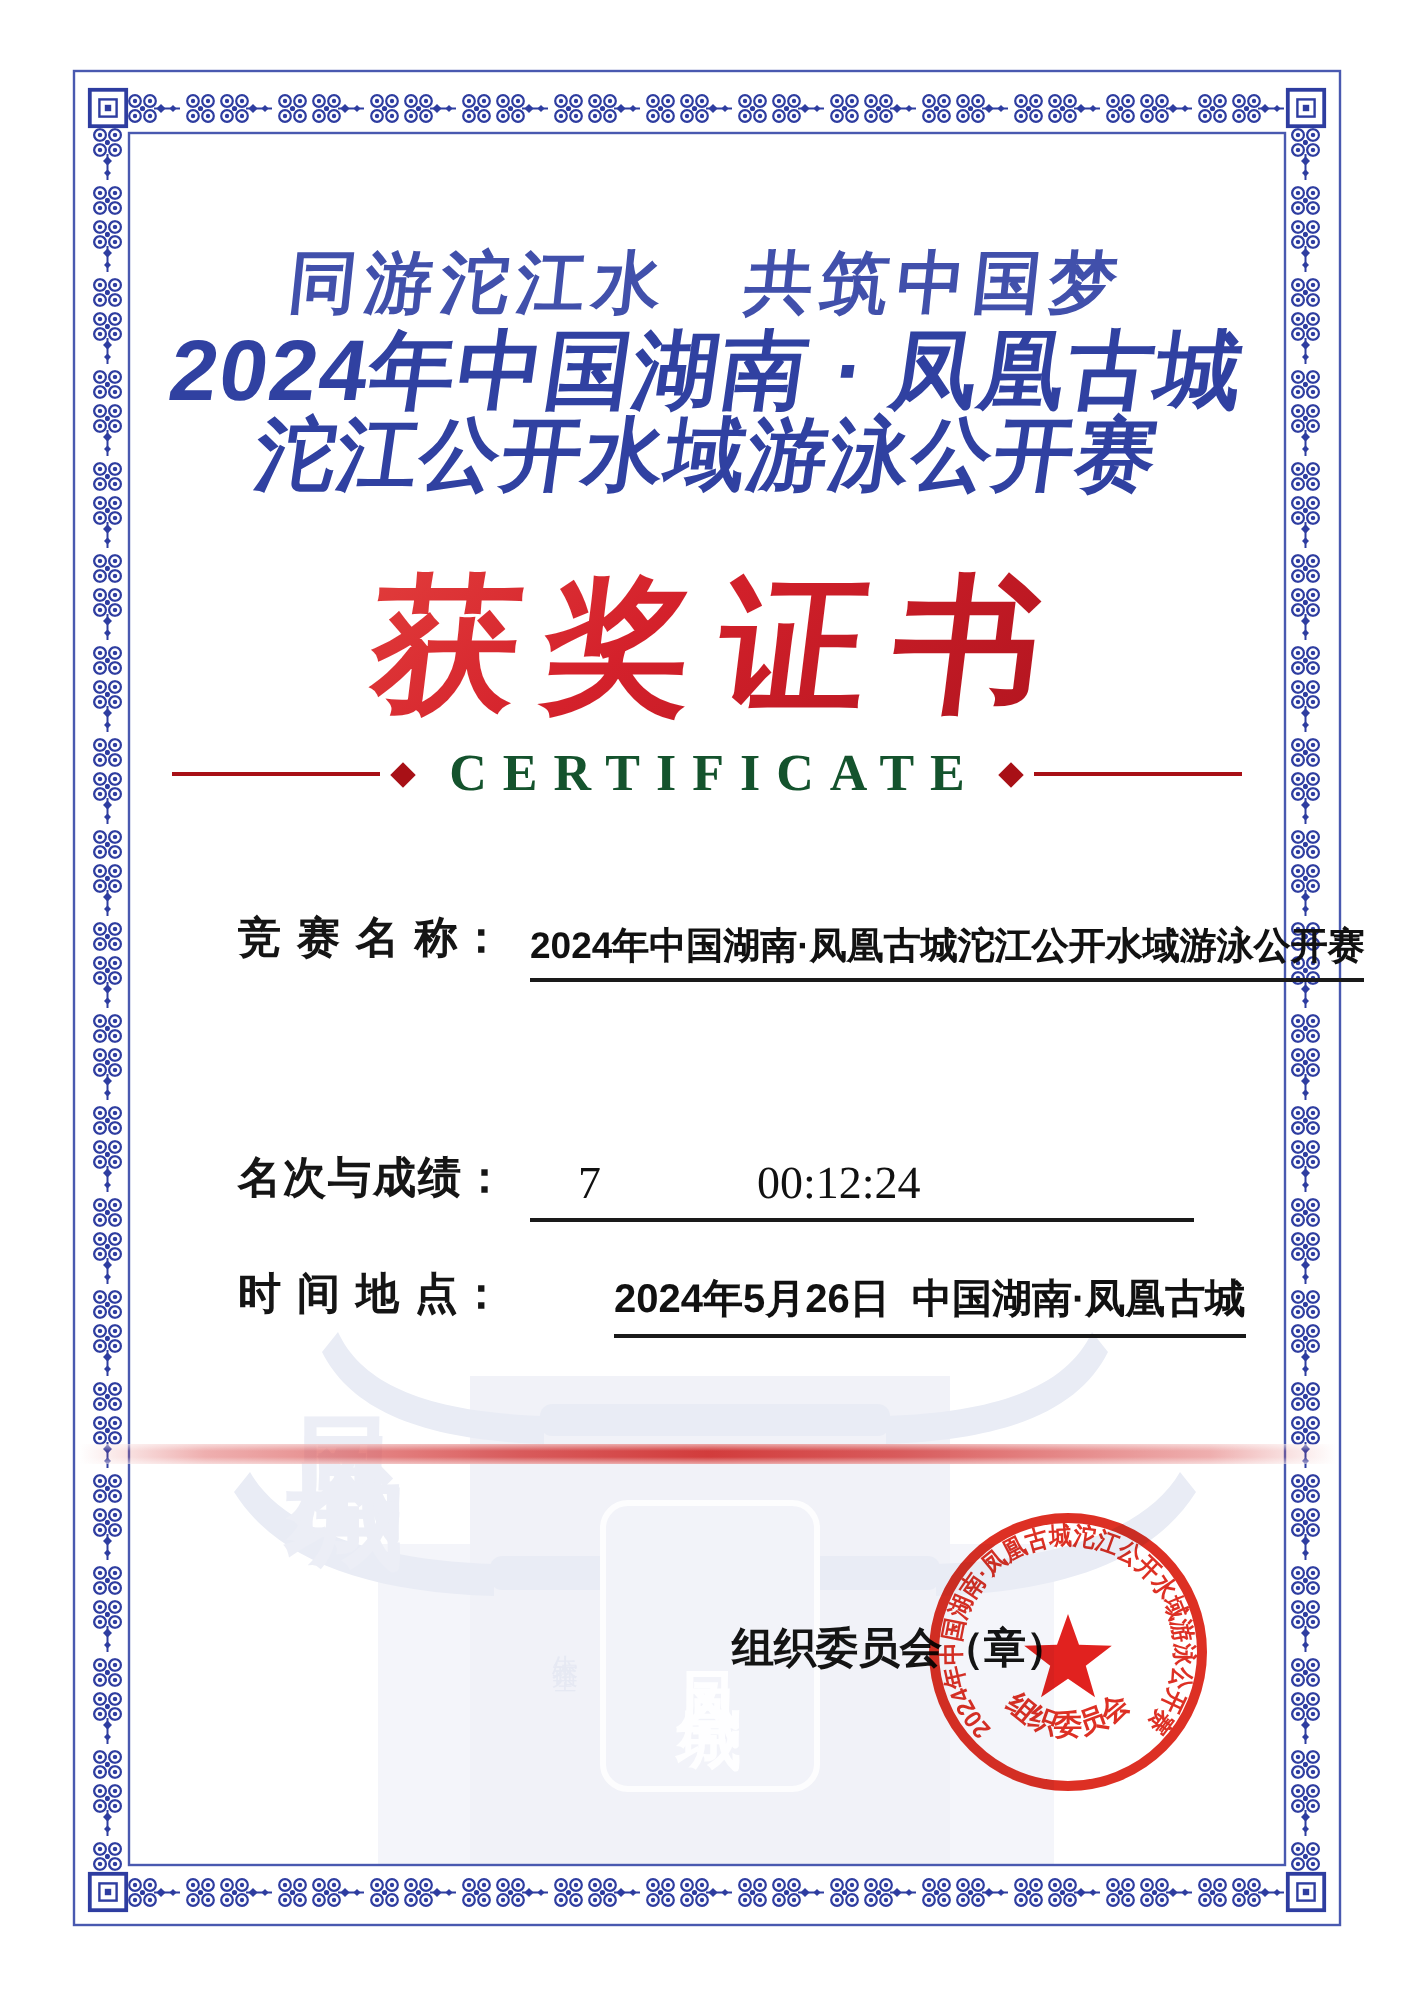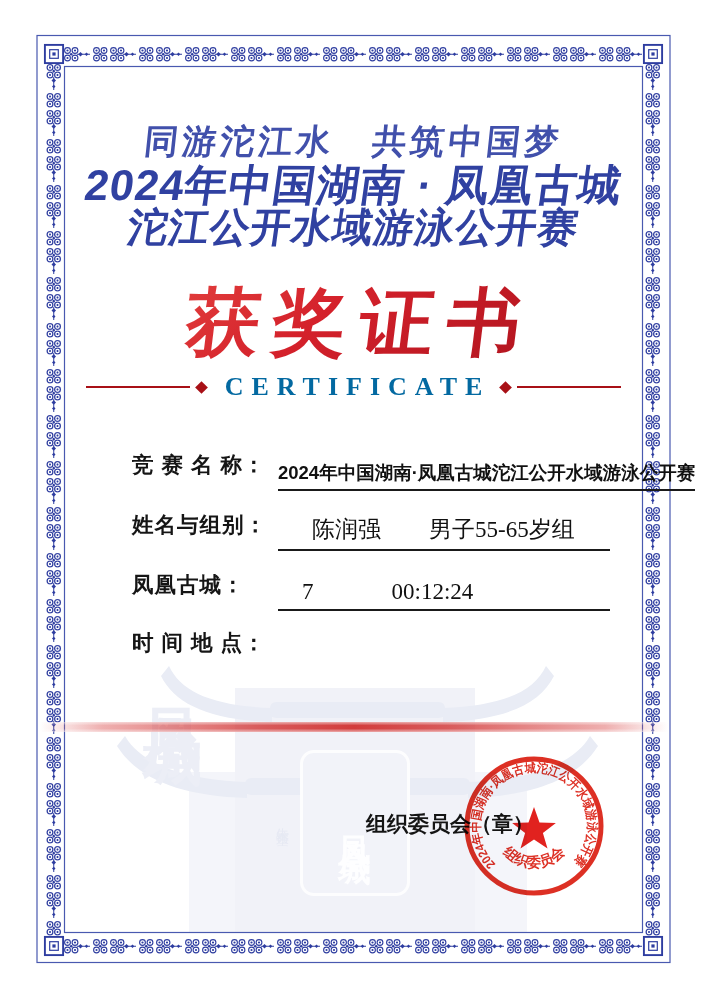--- a/index.html
+++ b/index.html
@@ -53,25 +53,25 @@
       background:linear-gradient(135deg,#ef5a4d 0%,#d4212b 45%,#9a0c17 100%);
       -webkit-background-clip:text;background-clip:text;color:transparent;
     }
   }
   .cert-row{
     left:0;right:0;top:372px;display:flex;align-items:center;justify-content:center;z-index:3;
   }
   .cert-line{width:104px;height:2.4px;background:#a81016;}
   .cert-diamond{width:9px;height:9px;background:#a81016;transform:rotate(45deg);margin:0 7px;}
   .cert-word{
-    font-family:"Liberation Serif",serif;font-weight:bold;font-size:26px;color:#0369a1;
+    font-family:"Liberation Serif",serif;font-weight:bold;font-size:26px;color:#14532d;
     letter-spacing:8px;text-indent:8px;margin:0 4px;white-space:pre;
   }
   
-  .frow{left:132px;width:478px;display:flex;align-items:flex-start;z-index:3;}
+  .frow{left:119px;width:478px;display:flex;align-items:center;z-index:3;}
   .frow .flabel{
     flex:0 0 146px;font-size:21.5px;font-weight:bold;color:#151515;
     padding-bottom:4px;white-space:pre;letter-spacing:1px;line-height:1.2;
   }
   .frow .fvalue{
     flex:1;border-bottom:2.2px solid #1a1a1a;min-height:32px;display:flex;
     align-items:flex-end;padding-bottom:4px;white-space:pre;color:#111;
   }
   .r1{top:453px;} .r2{top:513px;} .r3{top:573px;} .r4{top:631px;gap:42px;}
   .fv-center{justify-content:center;font-weight:bold;font-size:18.5px;}
@@ -191,32 +191,29 @@
     <span class="cert-word">CERTIFICATE</span>
     <span class="cert-diamond"></span>
     <span class="cert-line"></span>
   </div>
 
   <div class="abs frow r1">
     <span class="flabel">竞 赛 名 称：</span>
     <span class="fvalue fv-center">2024年中国湖南·凤凰古城沱江公开水域游泳公开赛</span>
   </div>
 
-  <div class="abs frow r2">
-    <span class="flabel">姓名与组别：</span>
-    <span class="fvalue fv-serif"><span class="fv-name">陈润强</span><span class="fv-group">男子55-65岁组</span></span>
-  </div>
 
   <div class="abs frow r3">
-    <span class="flabel">凤凰古城：</span>
+    <span class="flabel">名次与成绩：</span>
     <span class="fvalue fv-serif"><span class="fv-rank">7</span><span class="fv-time">00:12:24</span></span>
   </div>
 
   <div class="abs frow r4">
     <span class="flabel">时 间 地 点：</span>
+    <span class="fvalue fv-date">2024年5月26日  中国湖南·凤凰古城</span>
   </div>
 
   <div class="abs org-label">组织委员会（章）</div>
 
   <svg class="abs seal" width="150" height="150" viewBox="0 0 150 150">
     <defs>
       <path id="sealArc" d="M 36.8 113.2 A 54 54 0 1 1 113.2 113.2" fill="none"></path>
       <path id="sealBottomArc" d="M 39.5 95.5 A 41 41 0 0 0 110.5 95.5" fill="none"></path>
     </defs>
     <circle cx="75" cy="75" r="67" fill="none" stroke="#dc2418" stroke-width="5"></circle>

